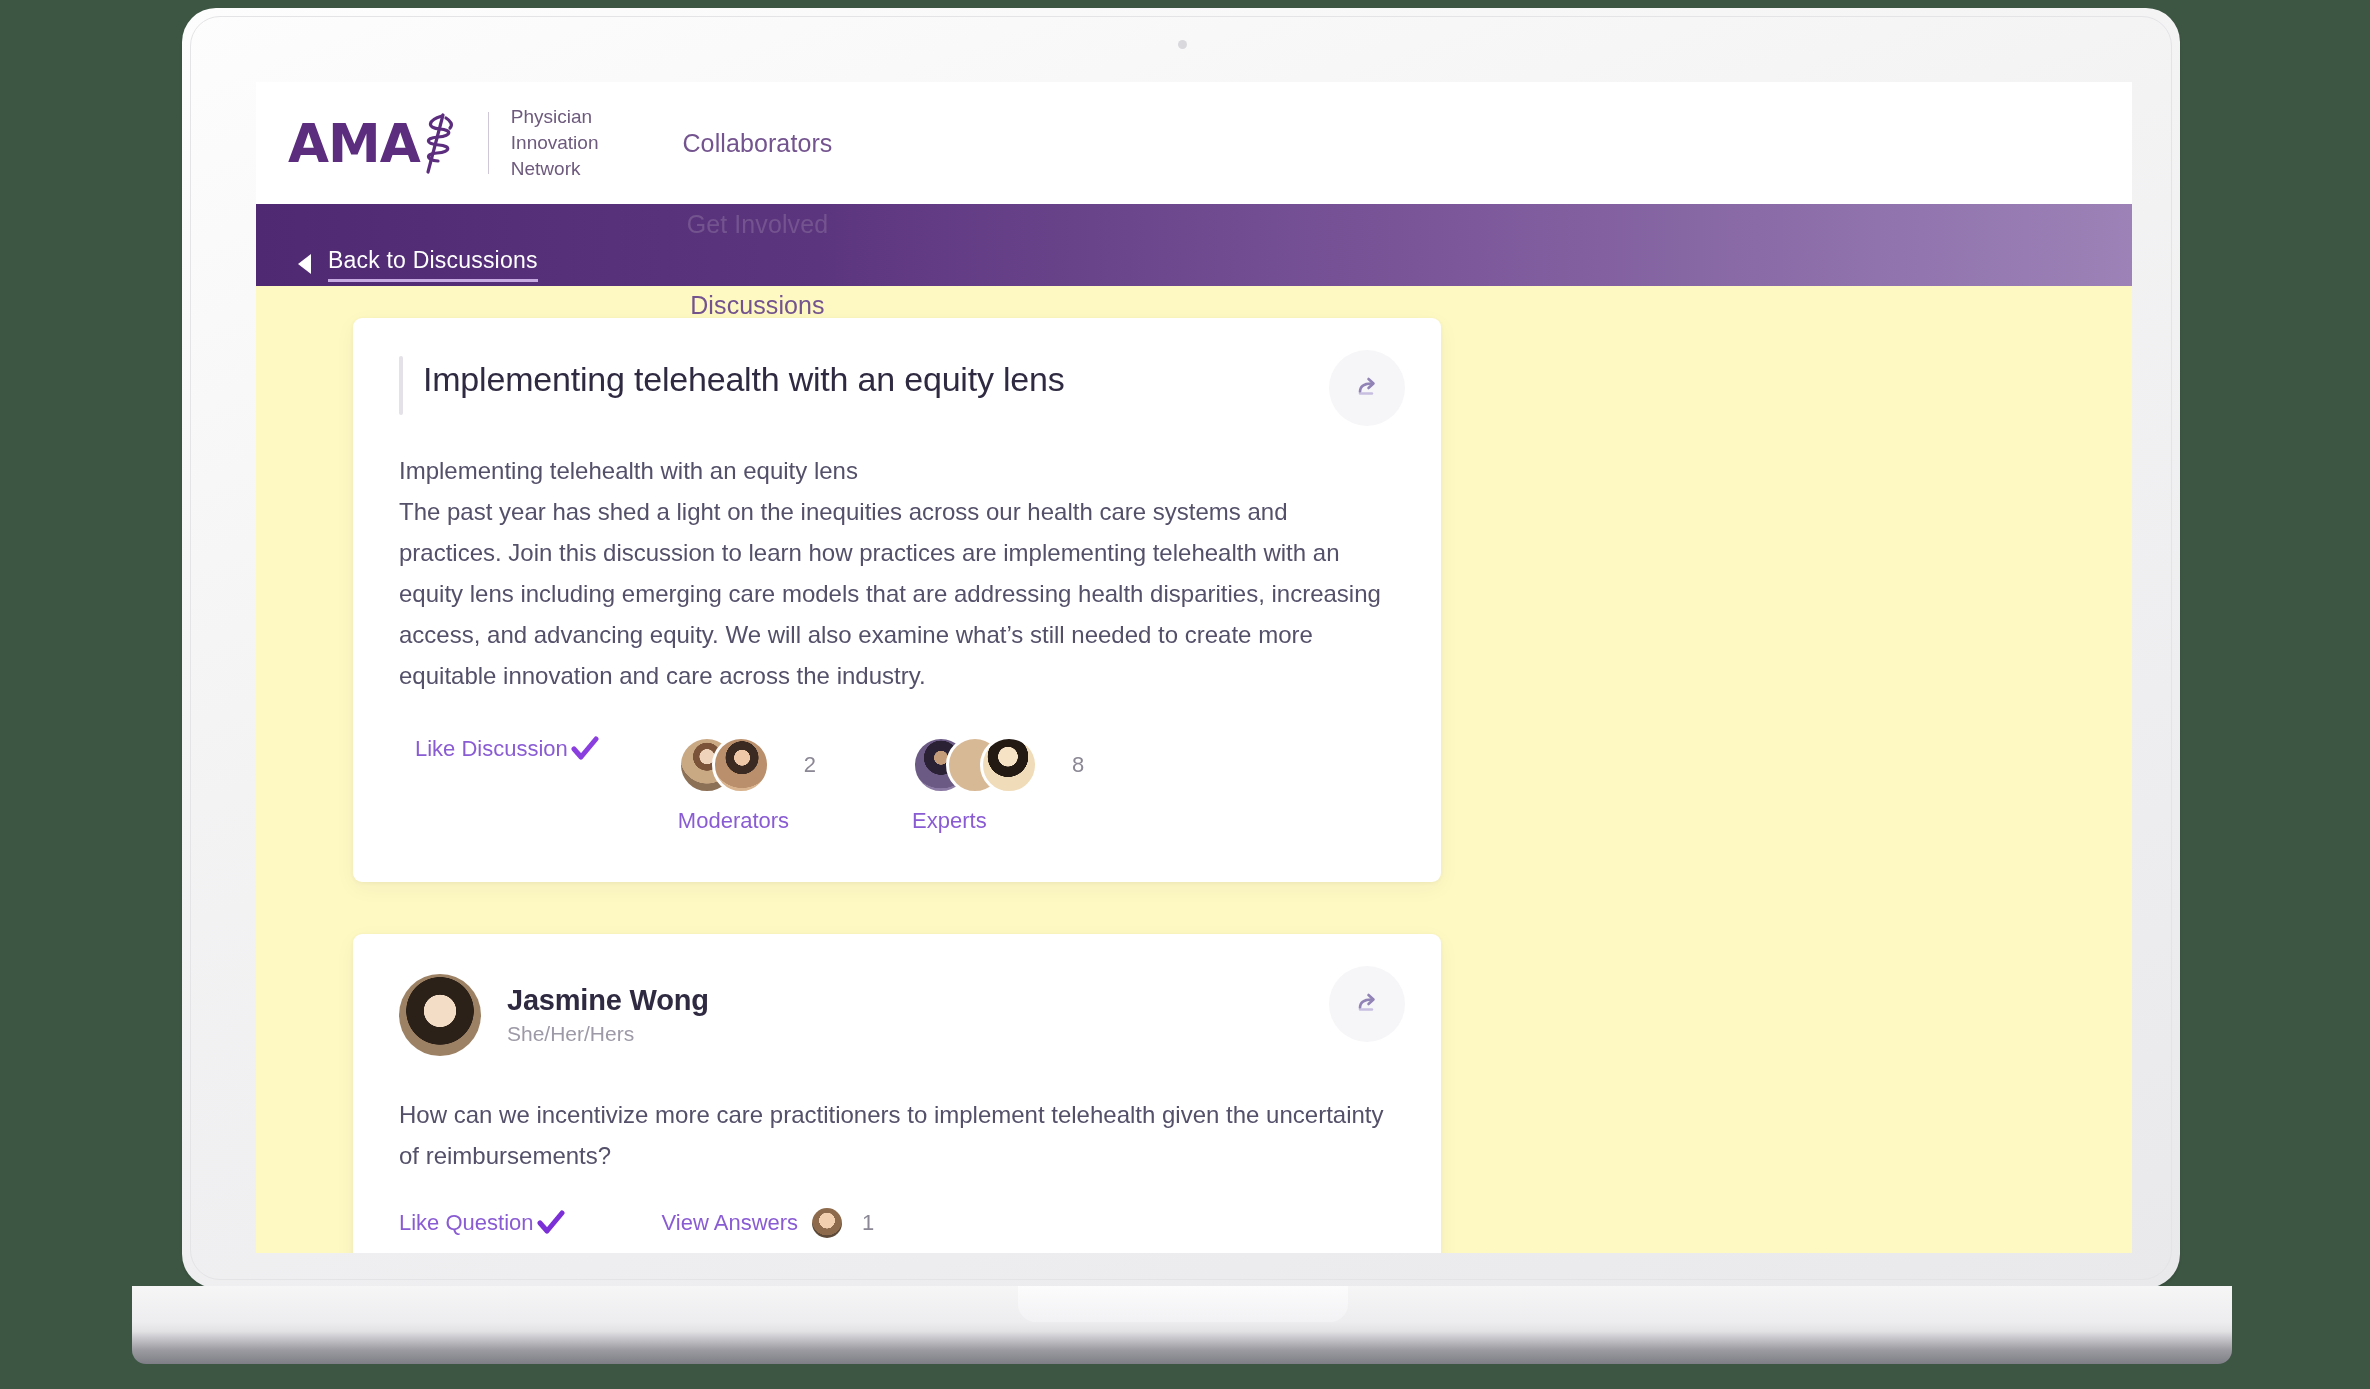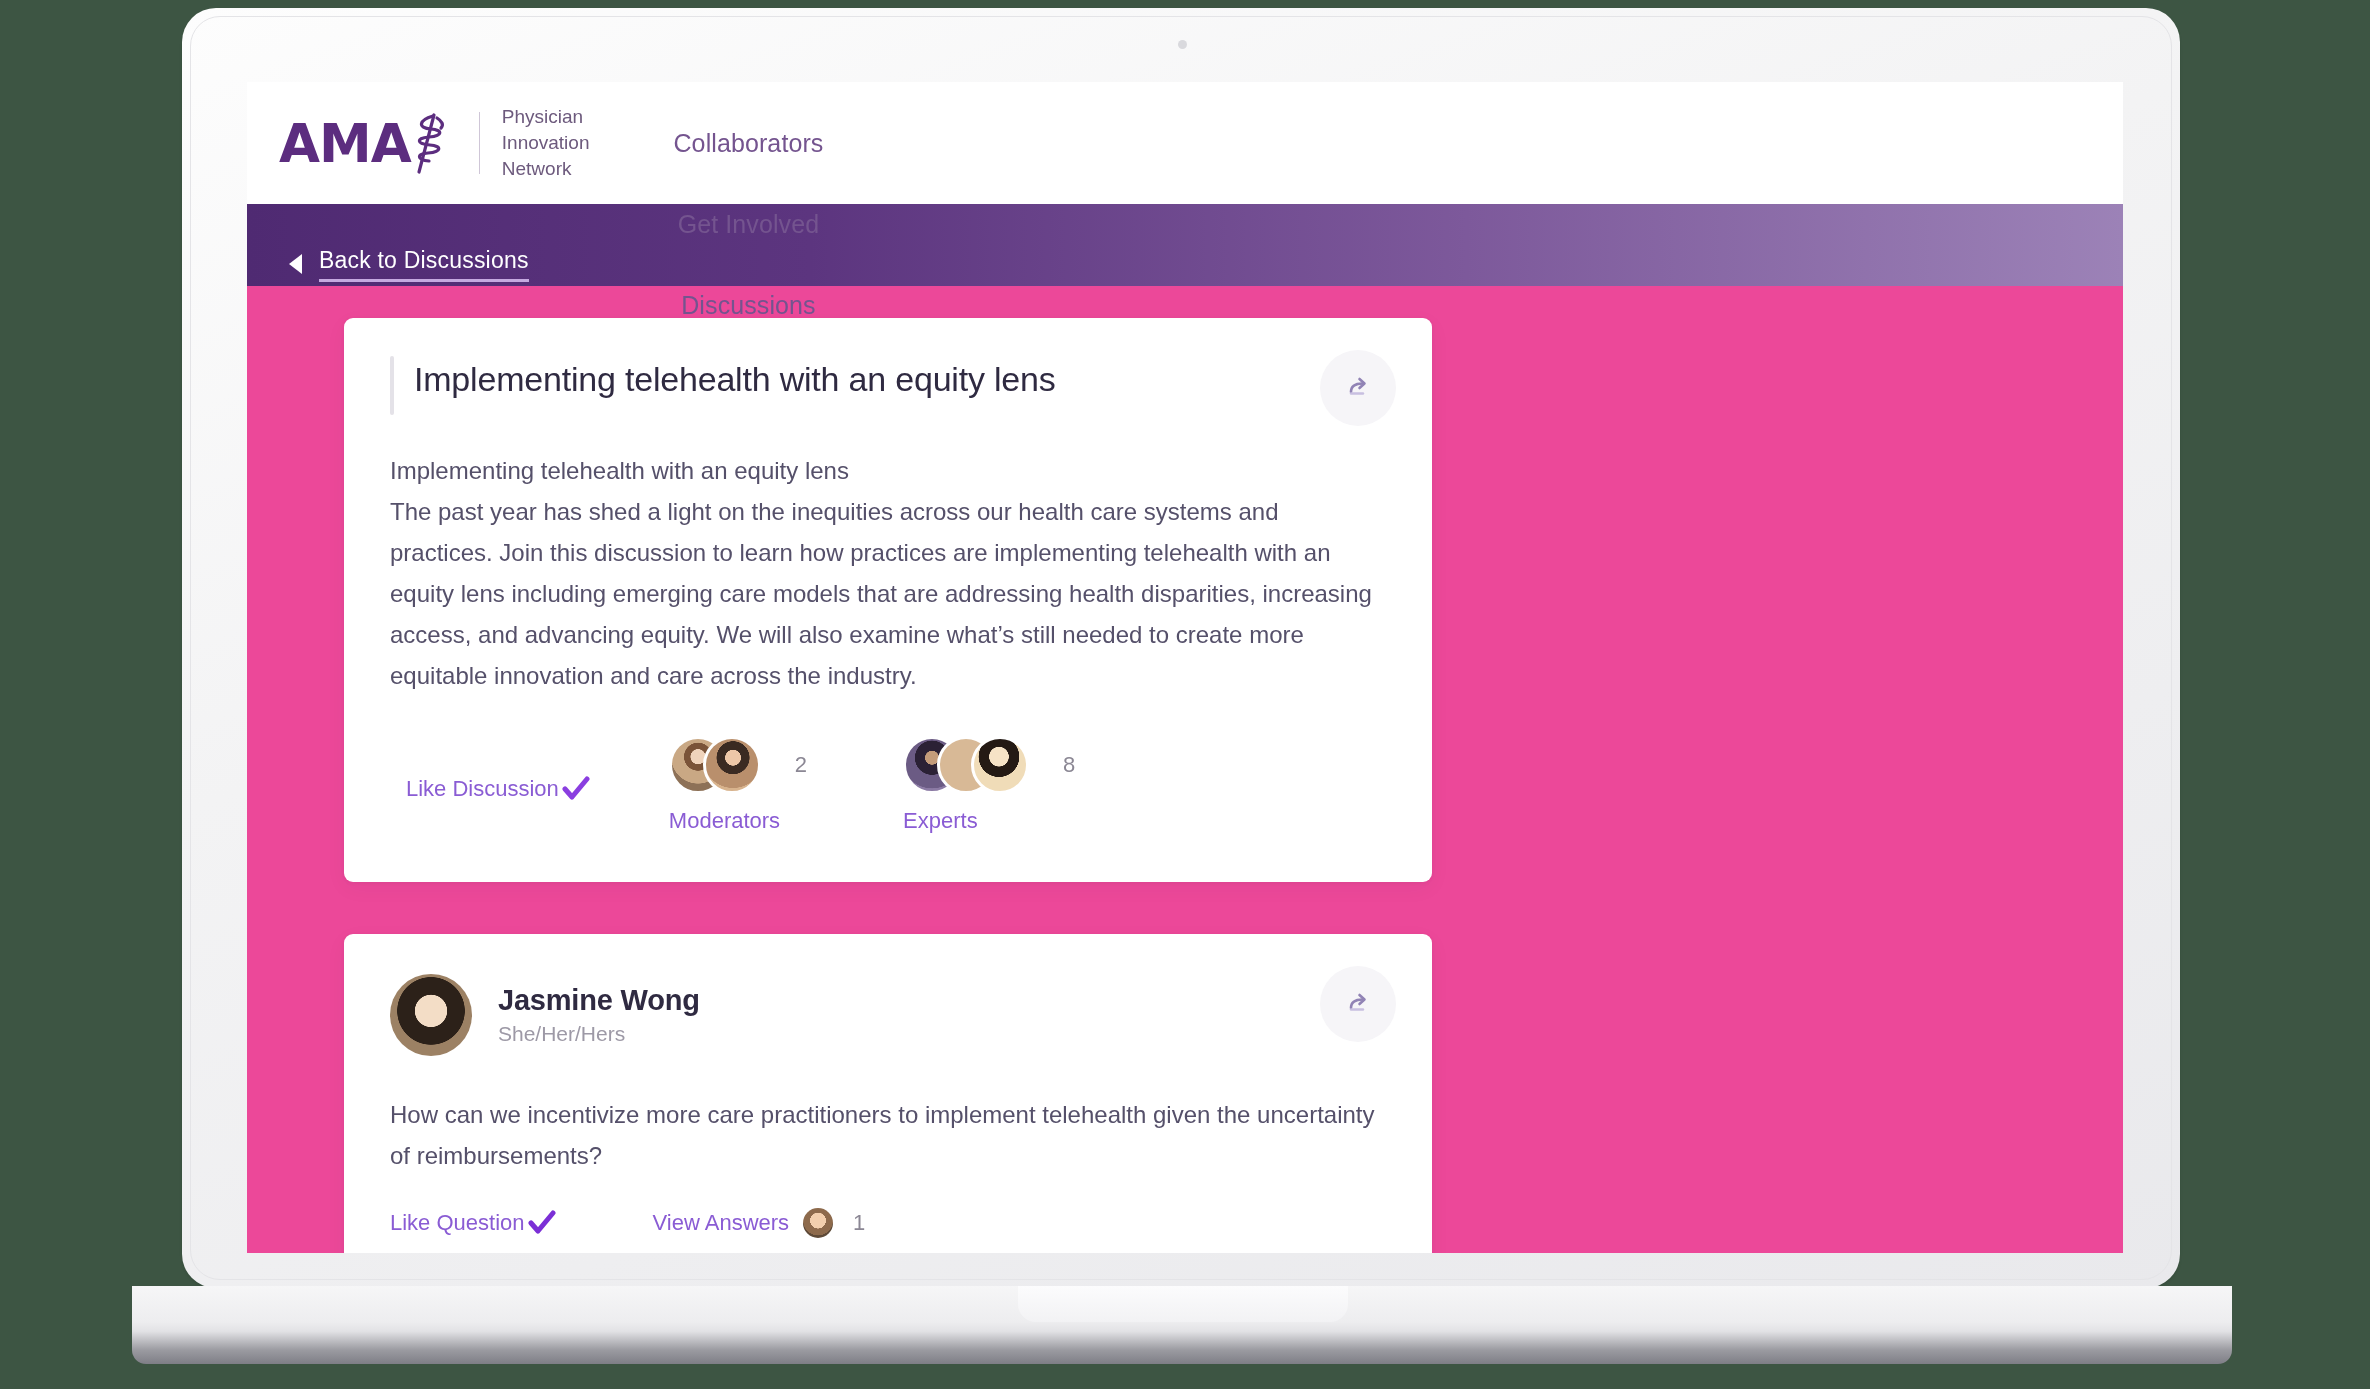--- a/index.html
+++ b/index.html
@@ -66,25 +66,25 @@
     width: 330px;
     height: 36px;
     background: linear-gradient(180deg, #fcfcfd 0%, #f2f2f4 100%);
     border-bottom-left-radius: 18px;
     border-bottom-right-radius: 18px;
   }
 
   
   #screen {
     position: absolute;
-    left: 247px;
+    left: 256px;
     top: 82px;
     width: 1876px;
     height: 1171px;
-    background: #ec4899;
+    background: #fef9c3;
     overflow: hidden;
   }
 
   
   #site-header {
     height: 122px;
     background: #ffffff;
     display: flex;
     align-items: center;
     padding: 0 48px 0 32px;
@@ -325,21 +325,20 @@
     display: flex;
     align-items: flex-start;
     padding-left: 16px;
   }
 
   .like-action {
     display: flex;
     align-items: center;
     gap: 2px;
     cursor: pointer;
-    margin-top: 40px;
   }
   .like-label {
     font-size: 22px;
     color: #8a5cd4;
   }
   .check-mark {
     width: 30px;
     height: 26px;
     position: relative;
   }

